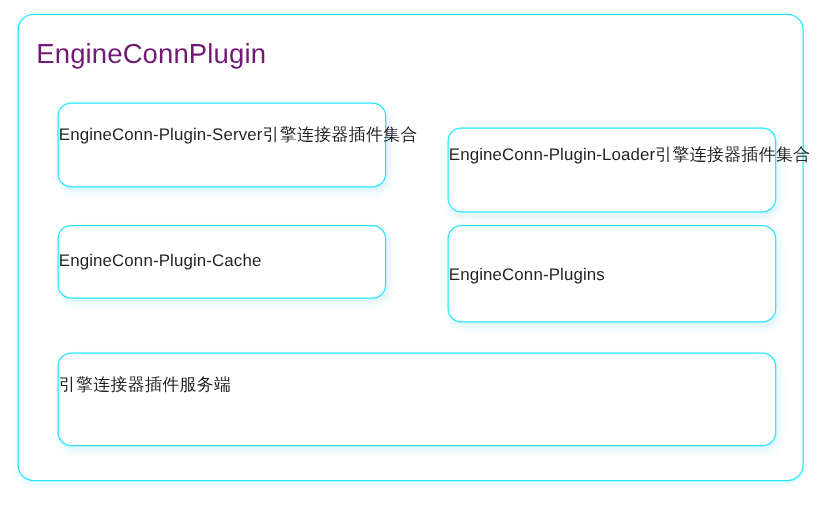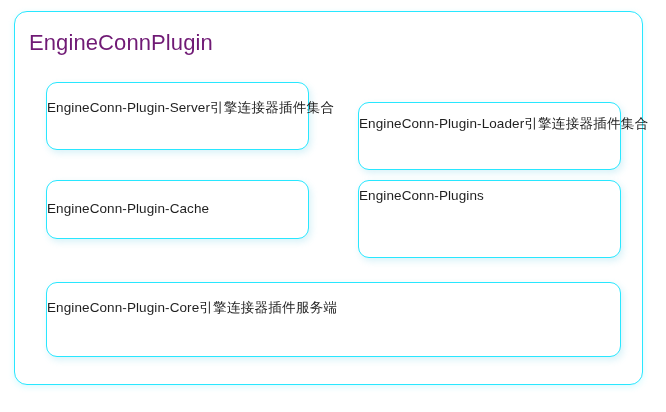--- a/index.html
+++ b/index.html
@@ -73,21 +73,21 @@
     line-height: 18px;
     color: #1f1f1f;
     white-space: nowrap;
     letter-spacing: 0.3px;
   }
 
   
   #box-server  { left: 31px;  top: 70px;  width: 263px; height: 68px;  padding-top: 16px; }
   #box-loader  { left: 343px; top: 70px;  width: 263px; height: 68px;  padding-top: 12px; margin-top: 20px; }
   #box-cache   { left: 31px;  top: 168px; width: 263px; height: 59px;  padding-top: 19px; }
-  #box-plugins { left: 343px; top: 168px; width: 263px; height: 78px;  padding-top: 6px; }
+  #box-plugins { left: 343px; top: 168px; width: 263px; height: 78px;  padding-top: 30px; }
   #box-core    { left: 31px;  top: 270px; width: 575px; height: 75px;  padding-top: 16px; }
 </style>
 </head>
 <body>
 
 <div id="canvas">
 
   <div class="outer-panel">
 
     <div class="panel-title">EngineConnPlugin</div>
@@ -104,18 +104,17 @@
 
     <div class="module-box" id="box-cache">
       <div class="line-en">EngineConn-Plugin-Cache</div>
     </div>
 
     <div class="module-box" id="box-plugins">
       <div class="line-en">EngineConn-Plugins</div>
     </div>
 
     <div class="module-box" id="box-core">
-      <div class="line-en">EngineConn-Plugin-Core</div>
       <div class="line-zh">引擎连接器插件服务端</div>
     </div>
 
   </div>
 </div>
 
 </body></html>

